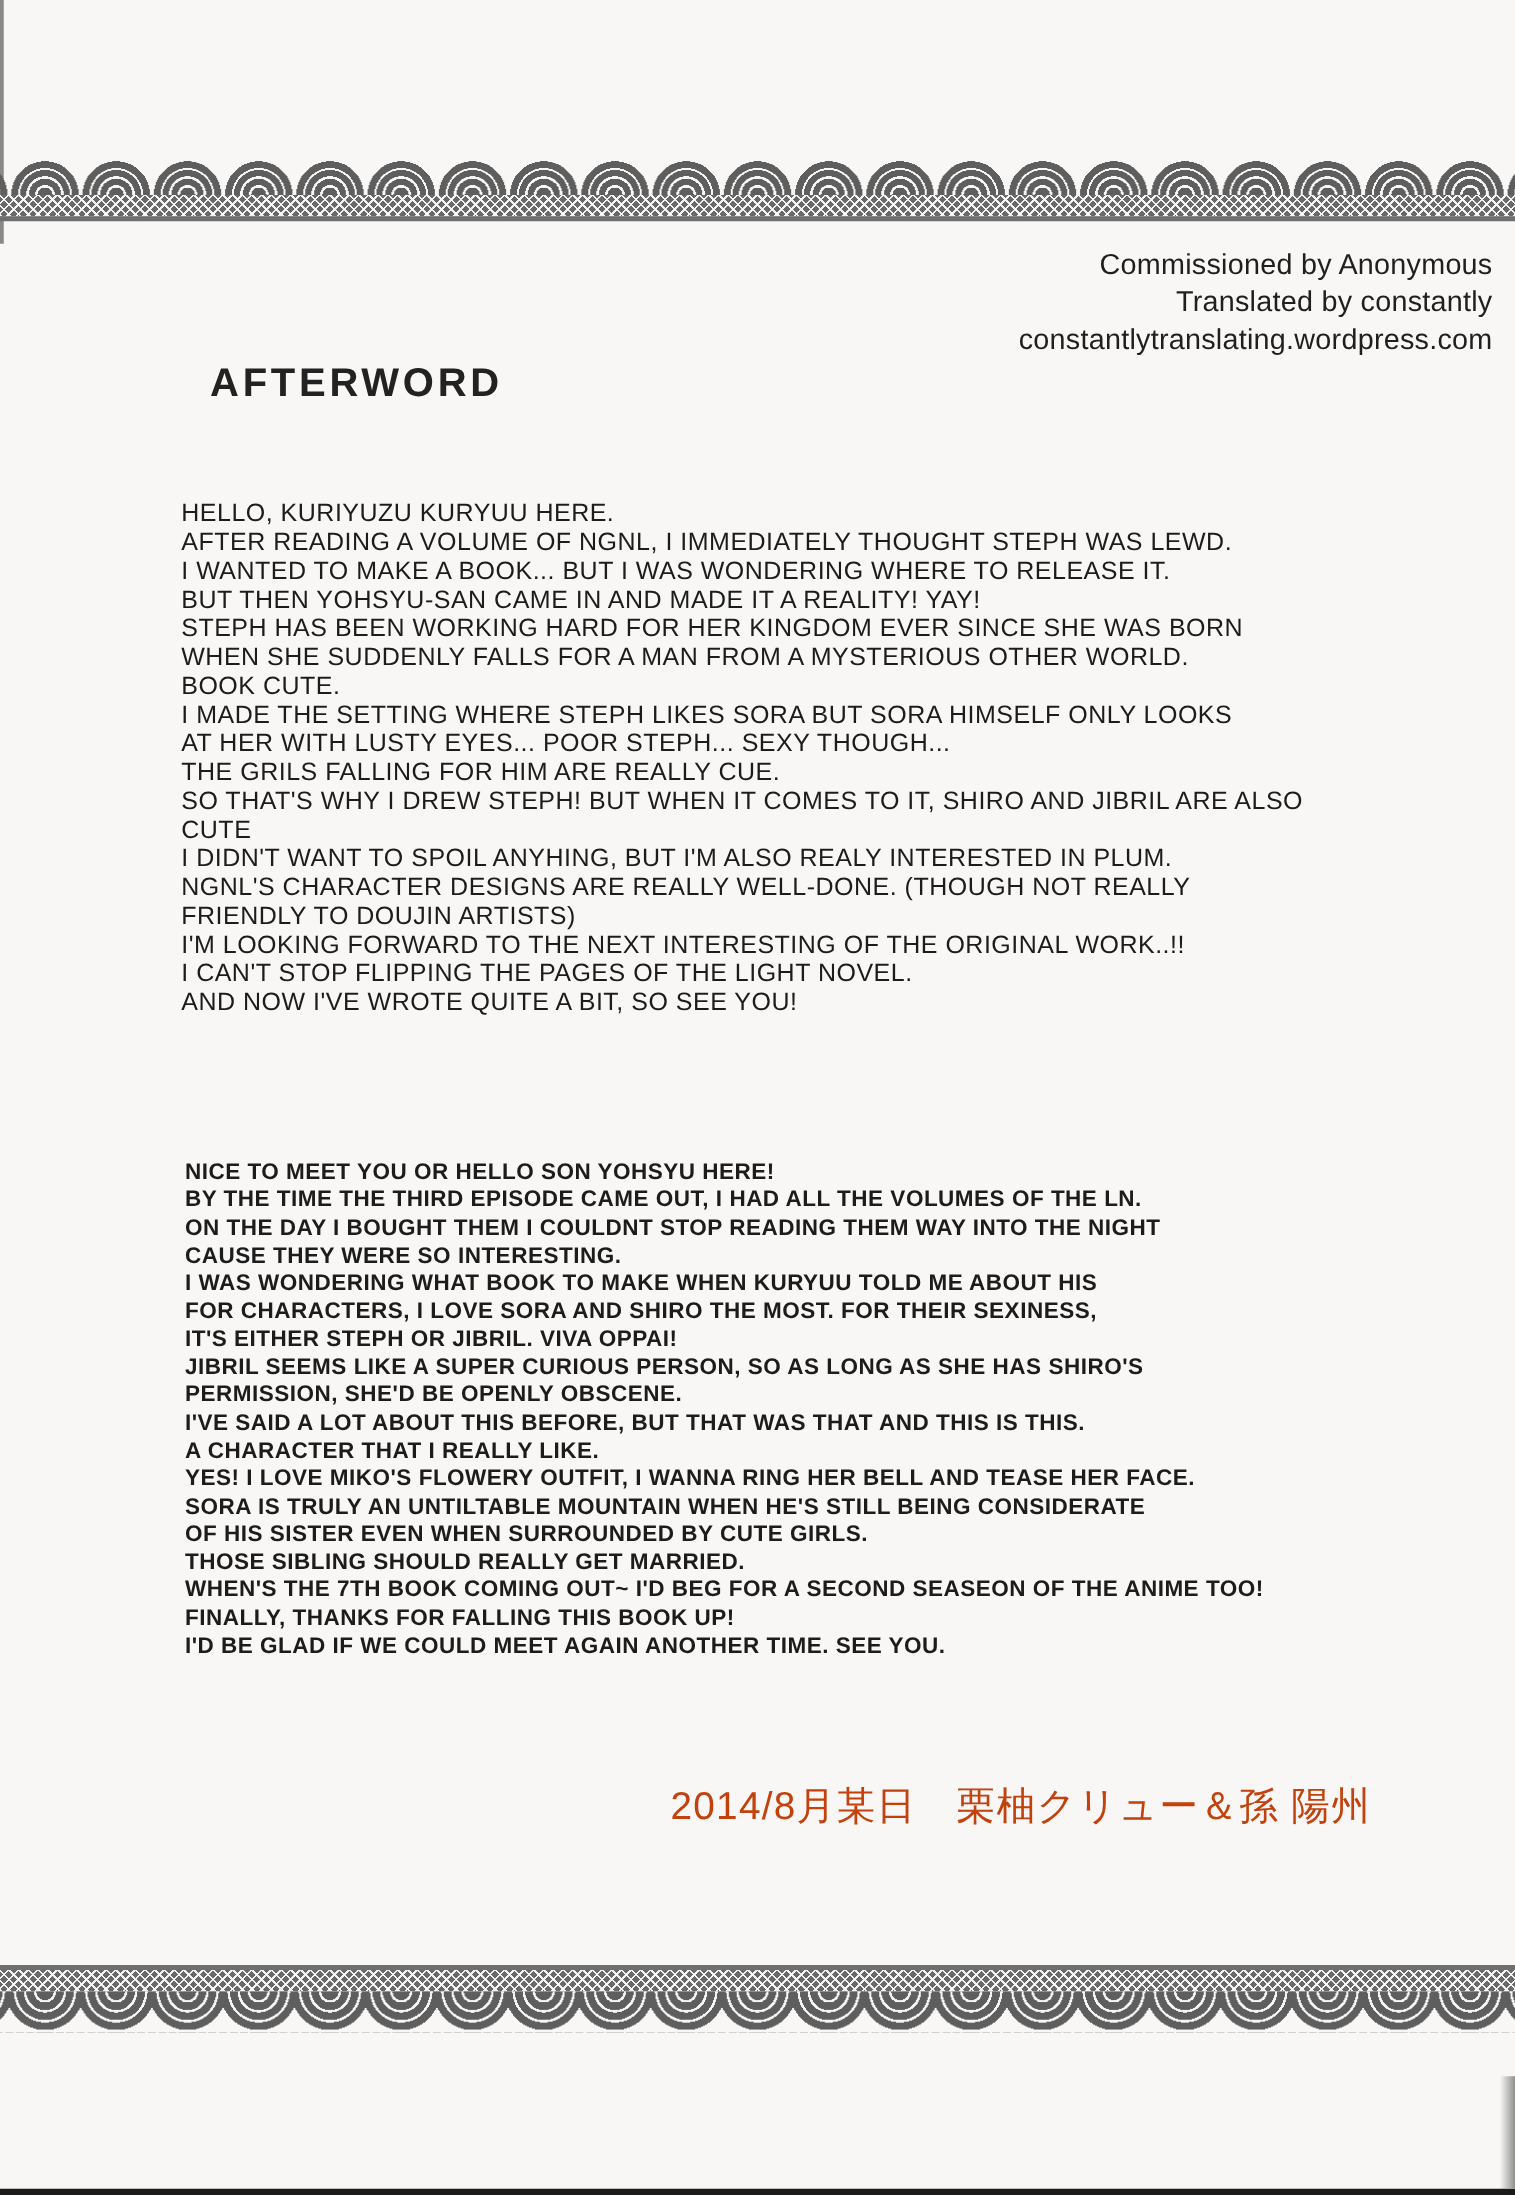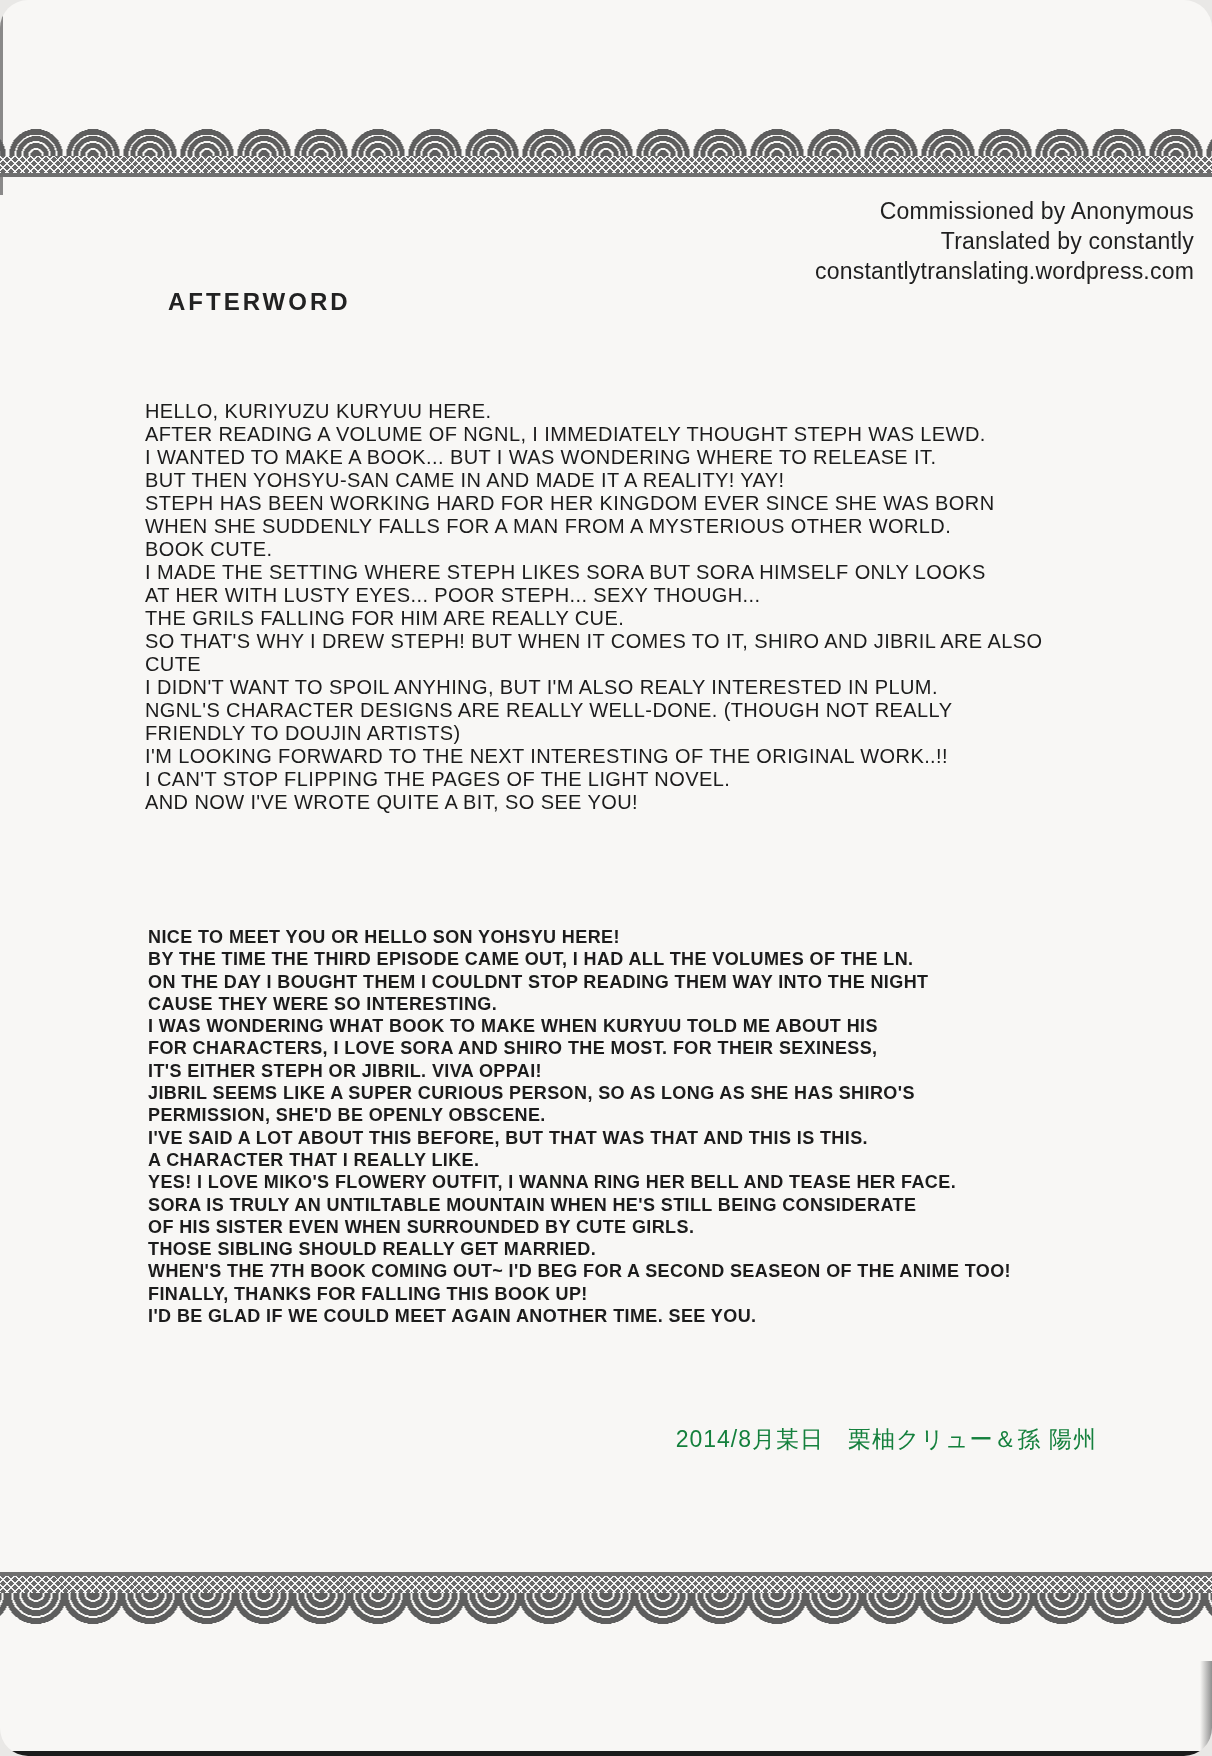--- a/index.html
+++ b/index.html
@@ -2,21 +2,20 @@
 <html><head>
 <meta charset="utf-8">
 <style>
   html,body{margin:0;padding:0;background:#e9e8e6;}
   .page{
     position:relative;
     width:1212px;height:1756px;
     background:#f8f7f5;
     overflow:hidden;
     font-family:"Liberation Sans", sans-serif;
-    border-radius:28px;
   }
   
   .edge-left{position:absolute;left:0;top:0;width:3px;height:195px;background:#4f4f4f;opacity:.65;}
   .bottom-edge{position:absolute;left:0;bottom:0;width:100%;height:5px;background:#1b1b1b;}
   .corner-smudge{
     position:absolute;right:0;bottom:5px;width:12px;height:90px;
     background:linear-gradient(to left,#8f8f8f,rgba(143,143,143,0));
   }
   
   .lace{position:absolute;left:0;width:100%;}
@@ -48,29 +47,29 @@
   }
   .rule{height:4px;background:#6f6f6f;}
   
   .credits{
     position:absolute;top:196px;right:18px;
     text-align:right;color:#1f1f1f;
     font-size:23px;line-height:30px;letter-spacing:0.2px;
   }
   .heading{
     position:absolute;left:168px;top:288px;margin:0;
-    font-size:24px;font-weight:600;letter-spacing:3px;color:#222;
+    font-size:32px;font-weight:600;letter-spacing:3px;color:#222;
   }
   .block{position:absolute;color:#1c1c1c;white-space:nowrap;letter-spacing:0.4px;}
   .block .tline{display:block;}
   .block1{left:145px;top:400px;font-size:20px;line-height:23px;}
   .block2{left:148px;top:926px;font-size:18px;line-height:22.3px;font-weight:bold;}
   .signature{
     position:absolute;top:1424px;right:115px;
-    font-size:23px;color:#15803d;letter-spacing:1px;
+    font-size:31px;color:#c2410c;letter-spacing:1px;
   }
 </style>
 </head>
 <body>
 
 <div class="page">
 
   <div class="edge-left"></div>
 
   <div class="lace lace-top">

